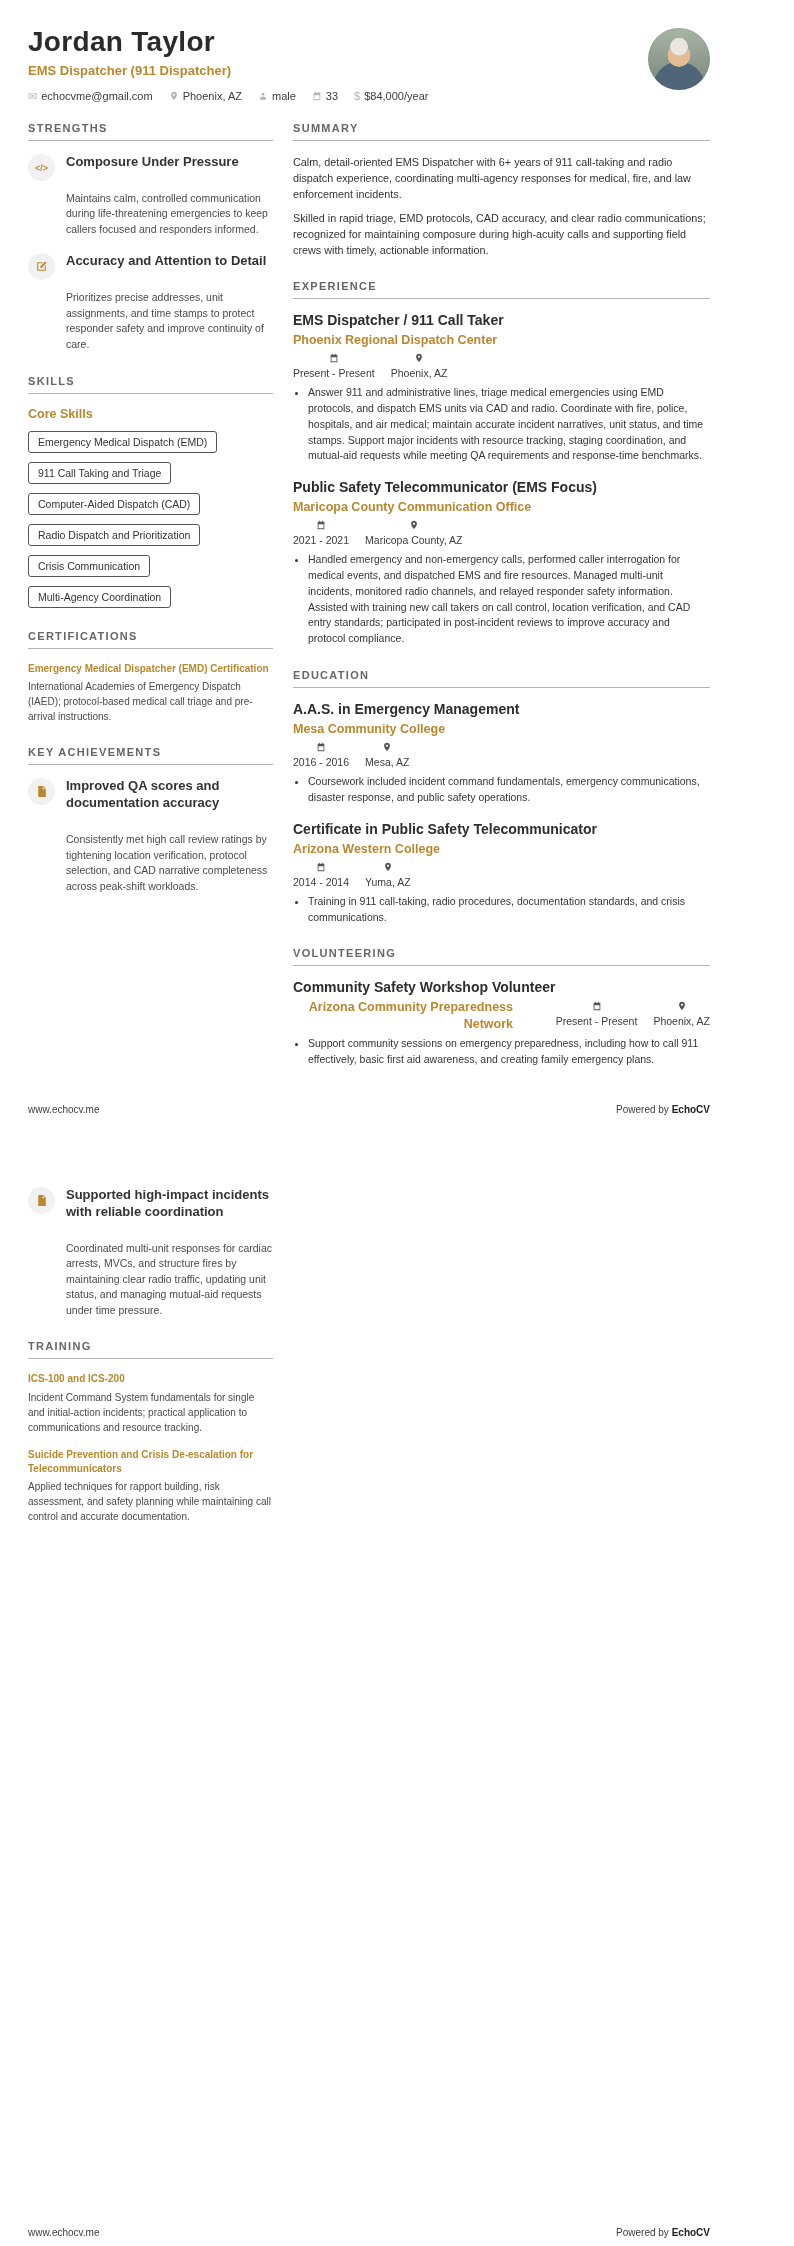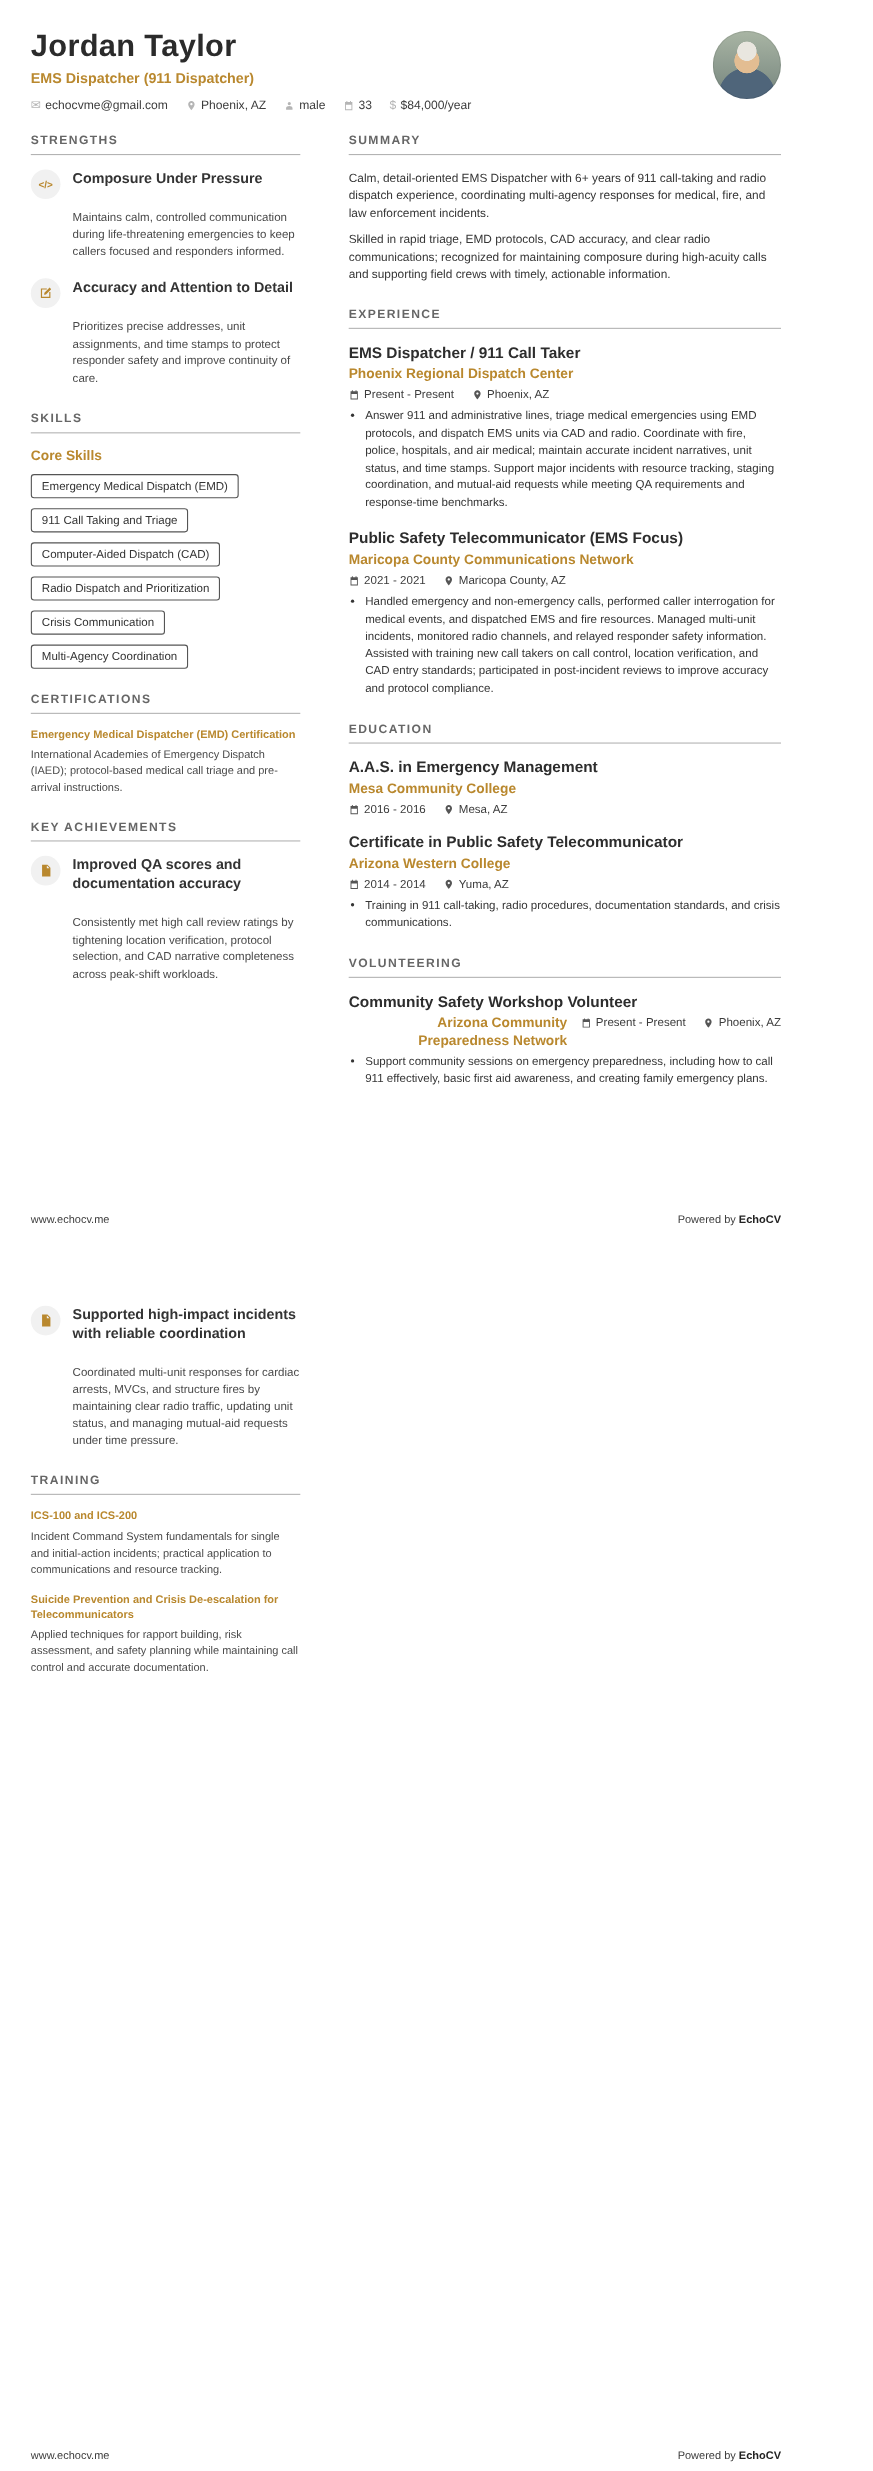--- a/index.html
+++ b/index.html
@@ -26,21 +26,21 @@
     width: 62px; height: 62px; border-radius: 50%; flex: none; margin-top: 2px;
     background:
       radial-gradient(circle at 50% 30%, #e9e6df 0 16%, rgba(0,0,0,0) 17%),
       radial-gradient(circle at 50% 44%, #e3bd92 0 24%, rgba(0,0,0,0) 25%),
       radial-gradient(circle at 50% 96%, #4f657a 0 38%, rgba(0,0,0,0) 39%),
       linear-gradient(180deg, #a9b5a4 0%, #8a988d 60%, #73837c 100%);
     box-shadow: inset 0 0 0 1px rgba(0,0,0,.08);
   }
 
   
-  .cols { display: flex; gap: 44px; padding: 6px 28px 0 28px; }
+  .cols { display: flex; gap: 20px; padding: 6px 28px 0 28px; }
   .col-left { width: 245px; flex: none; }
   .col-right { flex: 1; min-width: 0; }
 
   .sec { margin-bottom: 22px; }
   .sec-h {
     font-size: 11px; font-weight: 600; letter-spacing: 1.3px; color: var(--muted, #666);
     border-bottom: 1px solid var(--line, #b3b3b3); padding-bottom: 6px; margin-bottom: 13px;
   }
 
   
@@ -64,21 +64,21 @@
   .cert { margin-bottom: 13px; }
   .cert-title { font-size: 10px; font-weight: 700; color: var(--accent, #b9882e); line-height: 1.35; margin-bottom: 5px; }
   .cert-text { font-size: 10px; color: #4a4a4a; line-height: 1.48; }
 
   
   .para { font-size: 10.8px; line-height: 1.5; color: #353535; margin-bottom: 7px; }
   .entry { margin-bottom: 15px; }
   .e-title { font-size: 14px; font-weight: 600; color: #2d2d2d; margin-bottom: 4px; }
   .e-org { font-size: 12.5px; font-weight: 600; color: var(--accent, #b9882e); margin-bottom: 5px; line-height: 1.3; }
   .meta { display: flex; align-items: center; gap: 16px; font-size: 10.5px; color: #3c3c3c; margin-bottom: 6px; white-space: nowrap; }
-  .m-item { display: inline-flex; align-items: center; gap: 4px; }
+  .m-item { display: inline-flex; align-items: center; gap: 4px; flex-direction: column; }
   .m-item svg { width: 10px; height: 10px; fill: #555; flex: none; }
   ul.bullets { padding-left: 15px; margin: 2px 0 0 0; }
   ul.bullets li { font-size: 10.5px; line-height: 1.5; color: #353535; margin-bottom: 3px; }
   .org-row { display: flex; justify-content: space-between; align-items: flex-start; gap: 12px; text-align: right; }
   .org-row .e-org { max-width: 220px; margin-bottom: 2px; }
   .org-row .meta { margin-bottom: 0; margin-top: 2px; }
 
   
   .page-footer {
     position: absolute; left: 28px; right: 28px; bottom: 8px;
@@ -228,21 +228,21 @@
               <span>Phoenix, AZ</span>
             </span>
           </div>
           <ul class="bullets">
             <li>Answer 911 and administrative lines, triage medical emergencies using EMD protocols, and dispatch EMS units via CAD and radio. Coordinate with fire, police, hospitals, and air medical; maintain accurate incident narratives, unit status, and time stamps. Support major incidents with resource tracking, staging coordination, and mutual-aid requests while meeting QA requirements and response-time benchmarks.</li>
           </ul>
         </div>
 
         <div class="entry">
           <div class="e-title">Public Safety Telecommunicator (EMS Focus)</div>
-          <div class="e-org">Maricopa County Communications Network</div>
+          <div class="e-org">Maricopa County Communication Office</div>
           <div class="meta">
             <span class="m-item">
               <svg viewBox="0 0 24 24">
                   <path d="M7 2v2H4v18h16V4h-3V2h-2v2H9V2H7zm11 8v10H6V10h12z"></path>
                 </svg>
               <span>2021 - 2021</span>
             </span>
             <span class="m-item">
               <svg viewBox="0 0 24 24">
                   <path d="M12 2c-3.9 0-7 3.1-7 7 0 5.2 7 13 7 13s7-7.8 7-13c0-3.9-3.1-7-7-7zm0 9.5c-1.4 0-2.5-1.1-2.5-2.5S10.6 6.5 12 6.5s2.5 1.1 2.5 2.5-1.1 2.5-2.5 2.5z"></path>
@@ -269,20 +269,23 @@
                 </svg>
               <span>2016 - 2016</span>
             </span>
             <span class="m-item">
               <svg viewBox="0 0 24 24">
                   <path d="M12 2c-3.9 0-7 3.1-7 7 0 5.2 7 13 7 13s7-7.8 7-13c0-3.9-3.1-7-7-7zm0 9.5c-1.4 0-2.5-1.1-2.5-2.5S10.6 6.5 12 6.5s2.5 1.1 2.5 2.5-1.1 2.5-2.5 2.5z"></path>
                 </svg>
               <span>Mesa, AZ</span>
             </span>
           </div>
+          <ul class="bullets">
+            <li>Coursework included incident command fundamentals, emergency communications, disaster response, and public safety operations.</li>
+          </ul>
         </div>
 
         <div class="entry">
           <div class="e-title">Certificate in Public Safety Telecommunicator</div>
           <div class="e-org">Arizona Western College</div>
           <div class="meta">
             <span class="m-item">
               <svg viewBox="0 0 24 24">
                   <path d="M7 2v2H4v18h16V4h-3V2h-2v2H9V2H7zm11 8v10H6V10h12z"></path>
                 </svg>

